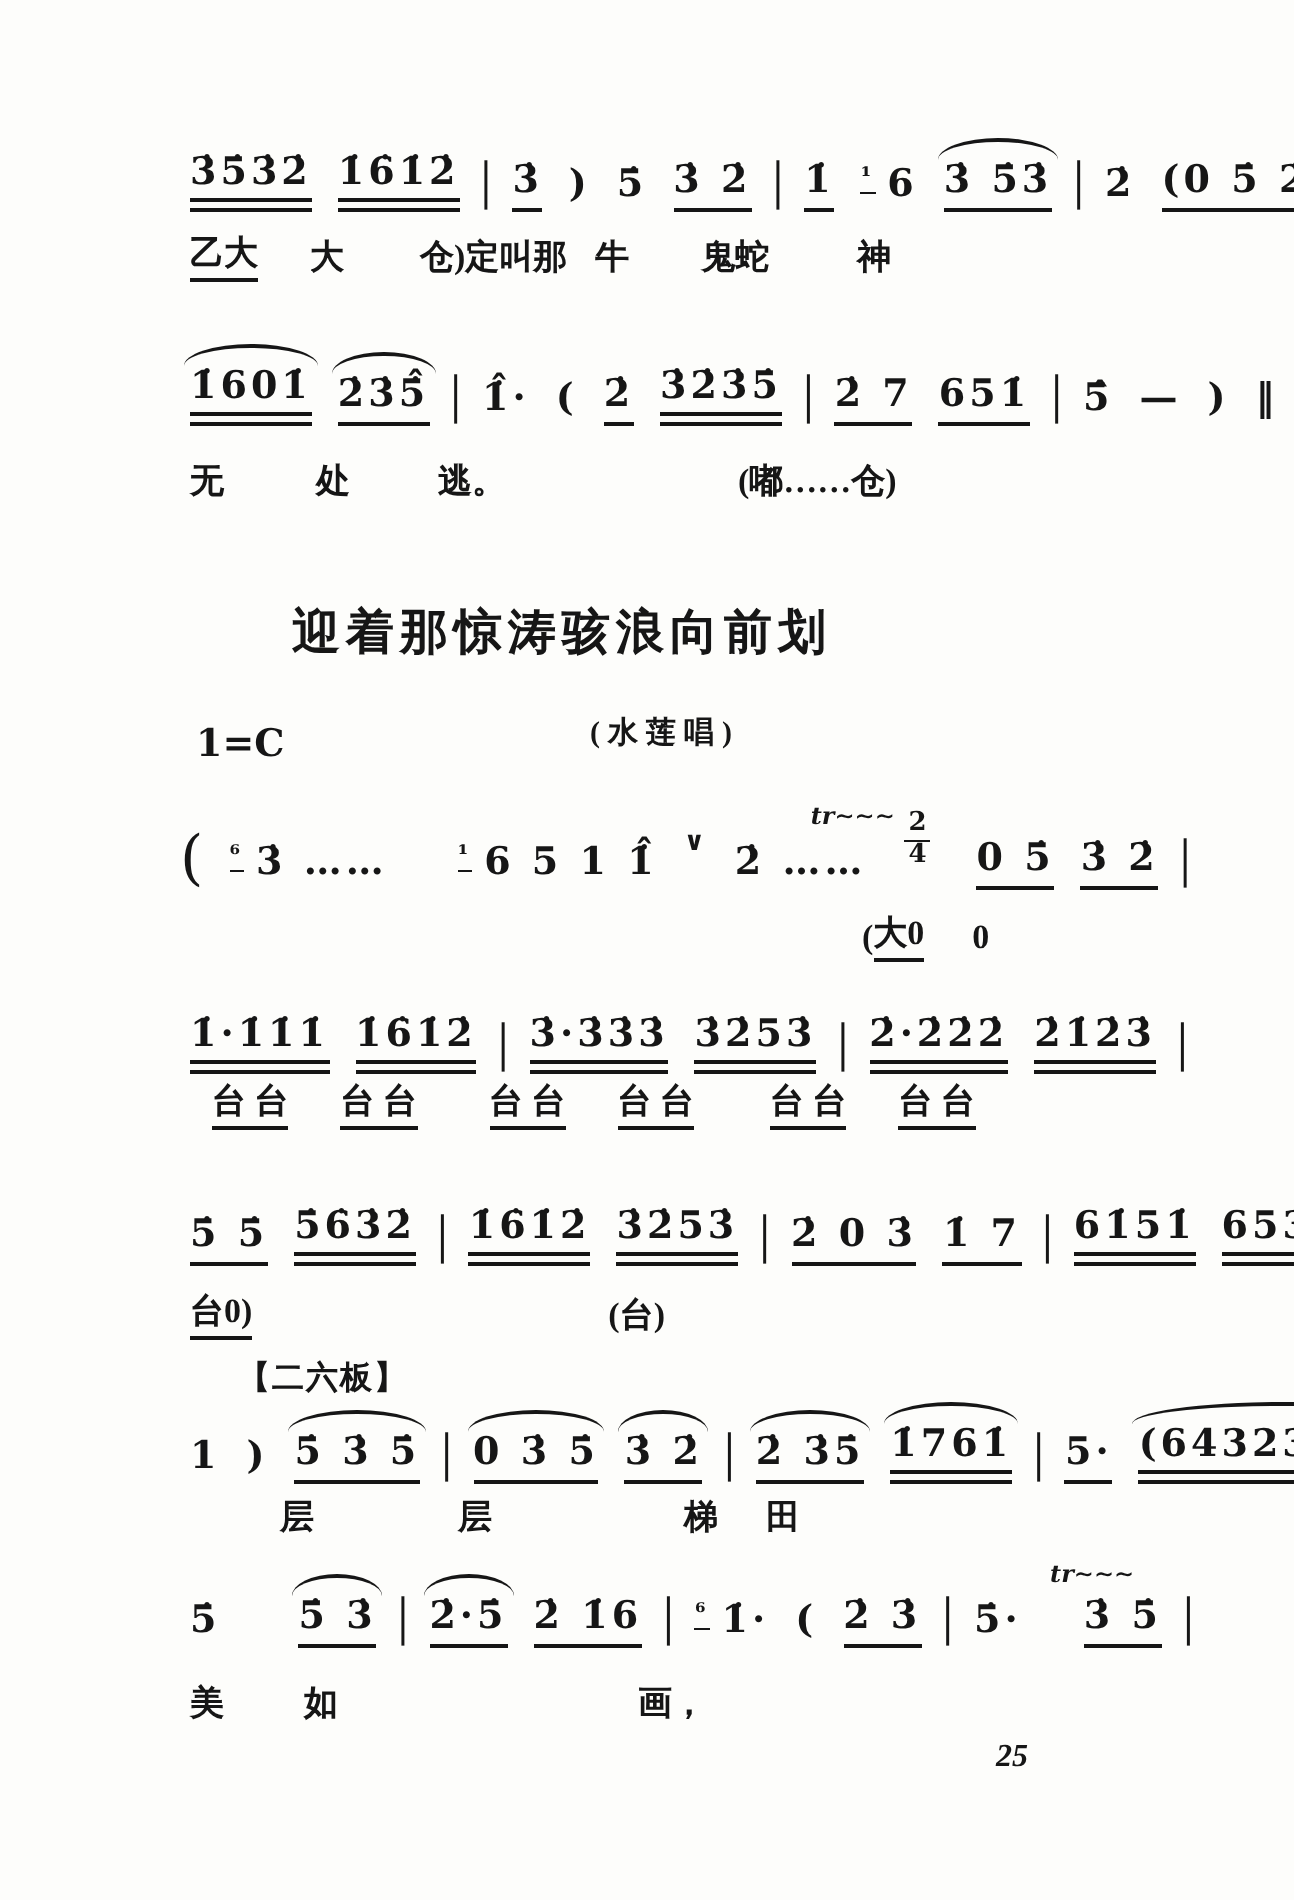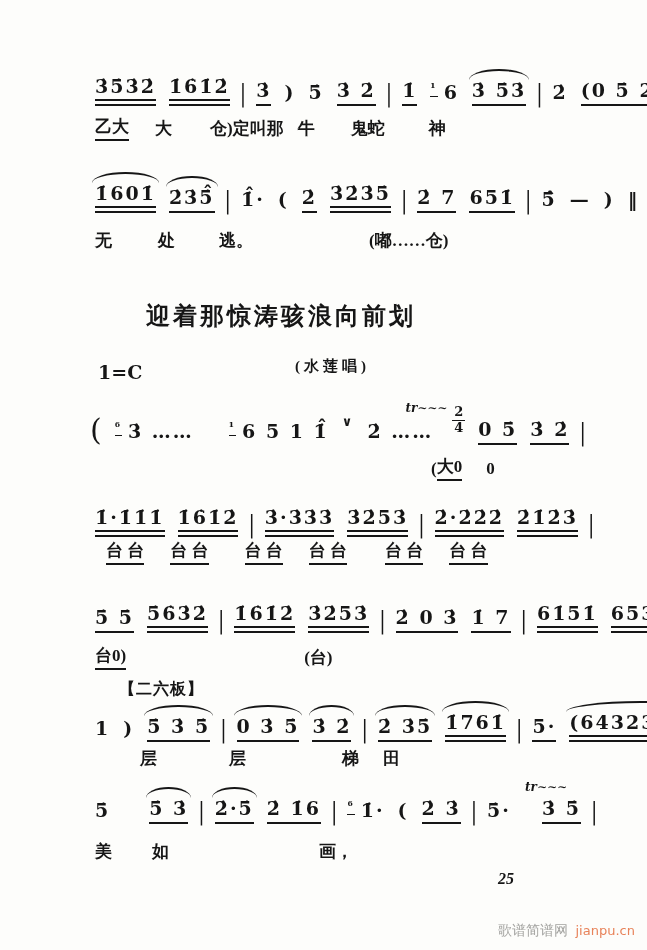--- a/index.html
+++ b/index.html
@@ -101,21 +101,21 @@
       <span class="tok grace">⁶</span>
       <span class="tok">3̇ ……</span>
       <span class="tok grace" style="margin-left: 22px;">¹</span>
       <span class="tok">6 5 1 1̇̂</span>
       <span class="tok breath">∨</span>
       <span class="tok"><span class="above">tr∼∼∼</span>2̇ ……</span>
       <span class="tok tsig" style="margin-left: 6px;">
         <span>2</span>
         <span>4</span>
       </span>
-      <span class="tok u1" style="">0 5̇</span>
+      <span class="tok u1" style="margin-left: 10px;">0 5̇</span>
       <span class="tok u1">3̇ 2̇</span>
       <span class="tok bar">|</span>
     </div>
   <div class="lline" style="left:95px;top:457px">
       <span class="tok" style="margin-left: 336px;">(</span>
       <span class="tok u1">大0</span>
       <span class="tok" style="margin-left: 24px;">0</span>
     </div>
   <div class="nline" style="left:95px;top:507px">
       <span class="tok u2">1̇·1̇1̇1̇</span>
@@ -190,18 +190,14 @@
       <span class="tok u1" style="margin-left: 18px;">3̇ 5̇</span>
       <span class="tok bar">|</span>
     </div>
   <div class="lline" style="left:95px;top:840px">
       <span class="tok">美</span>
       <span class="tok" style="margin-left: 40px;">如</span>
       <span class="tok" style="margin-left: 150px;">画，</span>
     </div>
 
   <div class="pagenum">25</div>
-  <div class="watermark">
-    <span class="wm-site">歌谱简谱网</span>
-    <span class="wm-domain">jianpu.cn</span>
-  </div>
 
 </div>
 
 </body></html>

